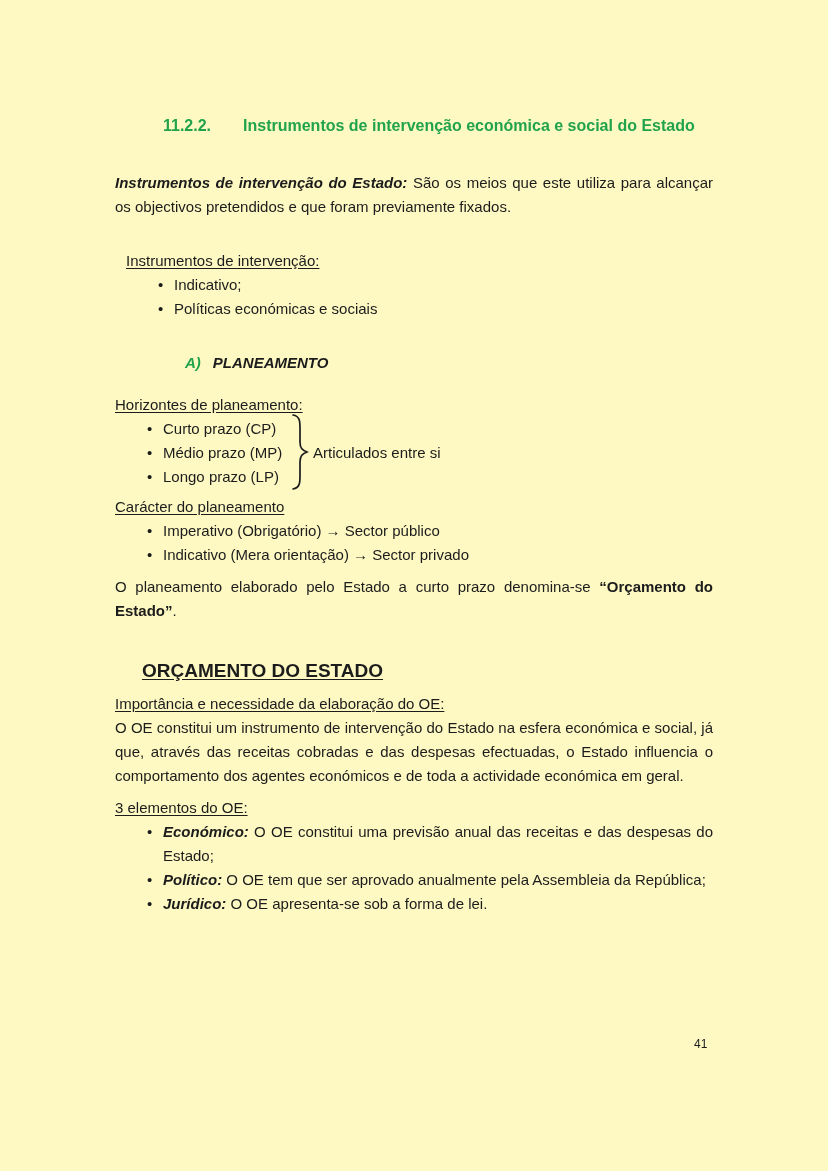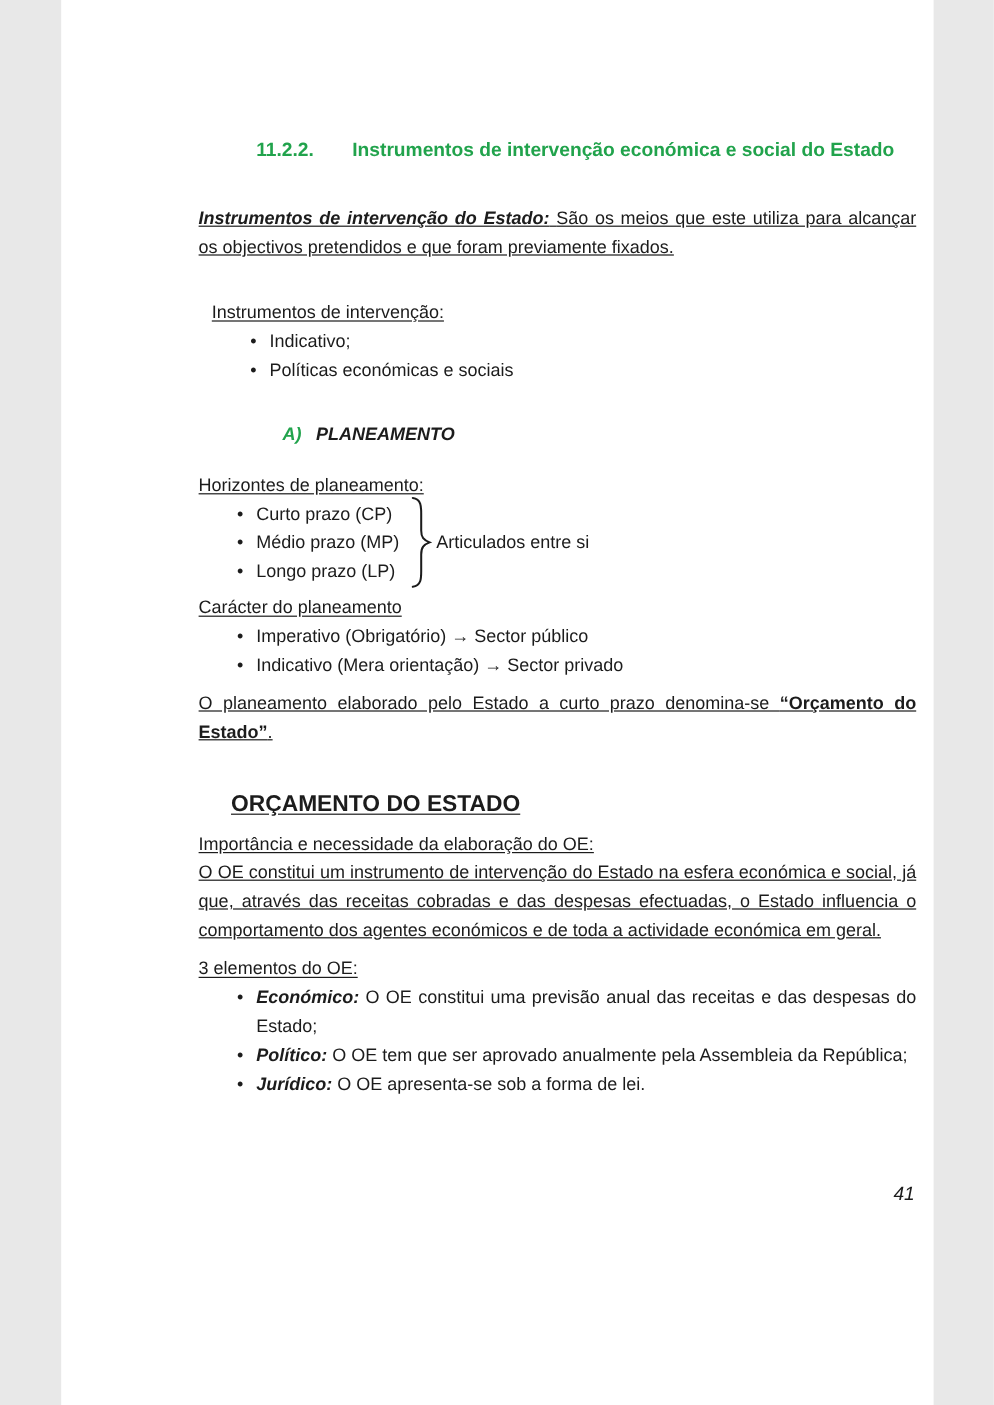--- a/index.html
+++ b/index.html
@@ -1,21 +1,21 @@
 <!DOCTYPE html>
 <html><head>
 <meta charset="utf-8">
 <style>
   html, body { margin: 0; padding: 0; background: #e8e8e8; }
   .page {
     position: relative;
-    width: 727px;
+    width: 828px;
     height: 1171px;
     margin: 0 auto;
-    background: #ffffff;
+    background: #fef9c3;
     font-family: "Liberation Sans", sans-serif;
     font-size: 15px;
     line-height: 24px;
     color: #1c1c1c;
     overflow: hidden;
   }
   .content {
     position: absolute;
     left: 115px;
     top: 112px;
@@ -28,21 +28,21 @@
     font-size: 16px;
     font-weight: bold;
     line-height: 27px;
     text-align: justify;
     margin-left: 48px;
     padding-left: 47px;
     text-indent: -47px;
   }
   .doc-heading .tab-gap { display: inline-block; width: 32px; }
 
-  .para { text-align: justify; text-decoration: underline; }
+  .para { text-align: justify; }
   .lead-bi { font-weight: bold; font-style: italic; }
 
   .u-title { text-decoration: underline; text-underline-offset: 2px; }
 
   ul.bullets { list-style: none; }
   ul.bullets li {
     position: relative;
     padding-left: 48px;
     text-align: justify;
   }
@@ -69,23 +69,22 @@
     font-weight: bold;
     text-decoration: underline;
     text-underline-offset: 2px;
   }
 
   .bold { font-weight: bold; }
 
   .page-number {
     position: absolute;
     left: 694px;
-    top: 984px;
-    font-size: 16px;
-    font-style: italic;
+    top: 1032px;
+    font-size: 12px;
   }
 
   
   .mt-heading-para { margin-top: 32px; }
   .mt-block-lg { margin-top: 30px; margin-left: 11px; }
   .mt-section-a { margin-top: 30px; }
   .mt-horizons { margin-top: 18px; }
   .mt-caracter { margin-top: 6px; }
   .mt-budget-p { margin-top: 8px; }
   .mt-budget-title { margin-top: 36px; }

